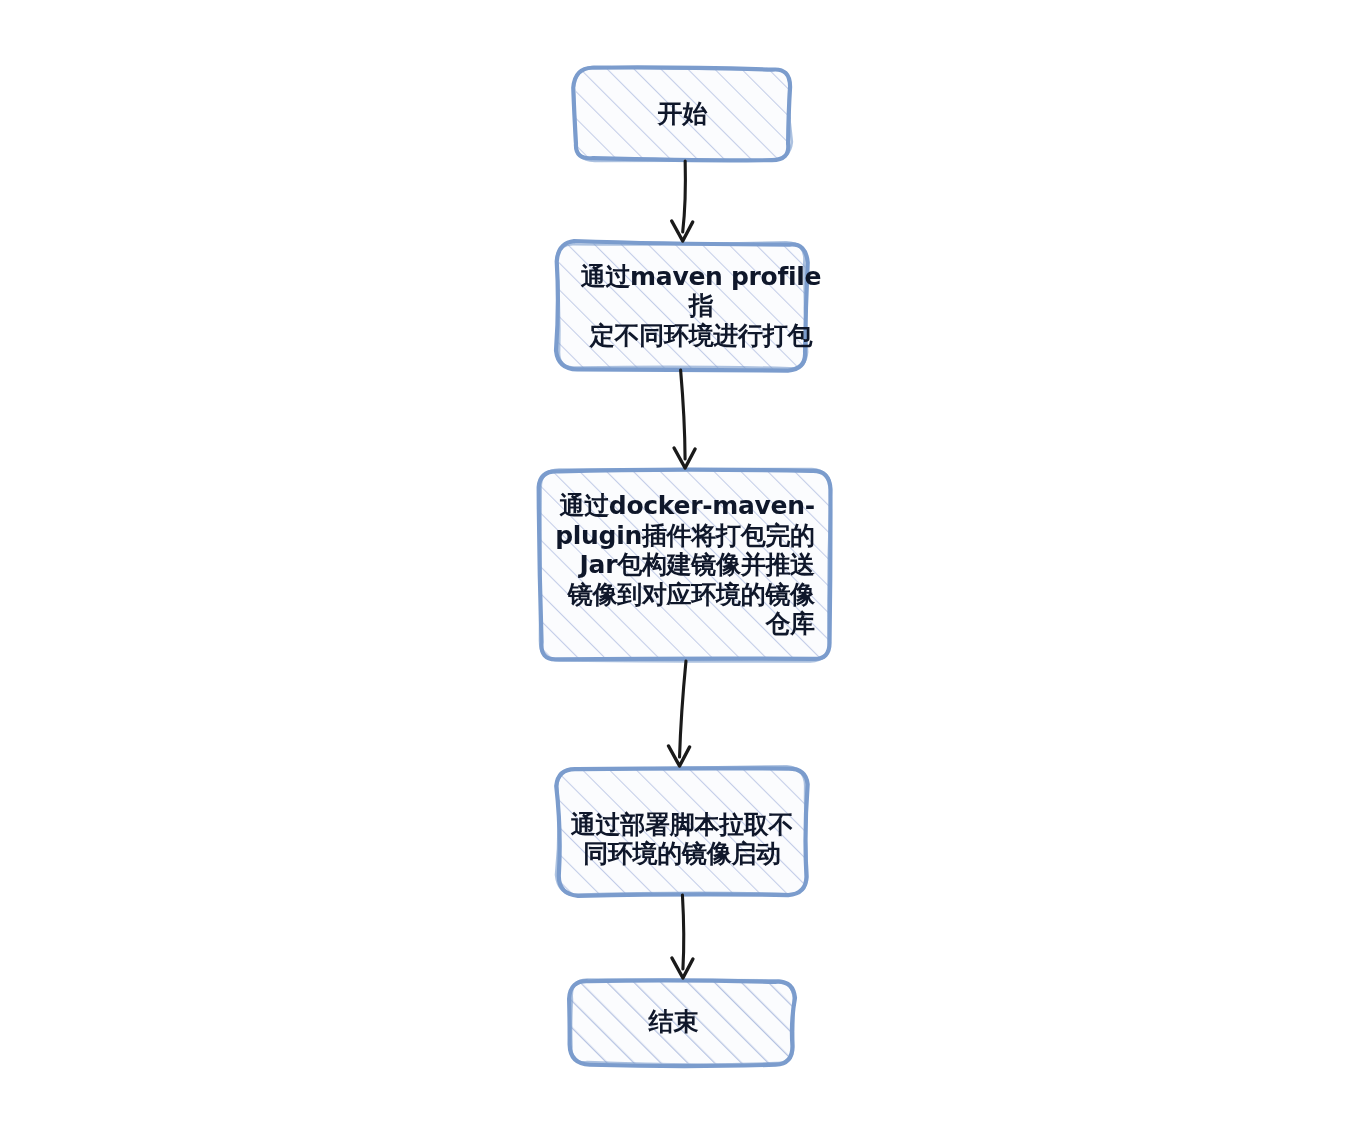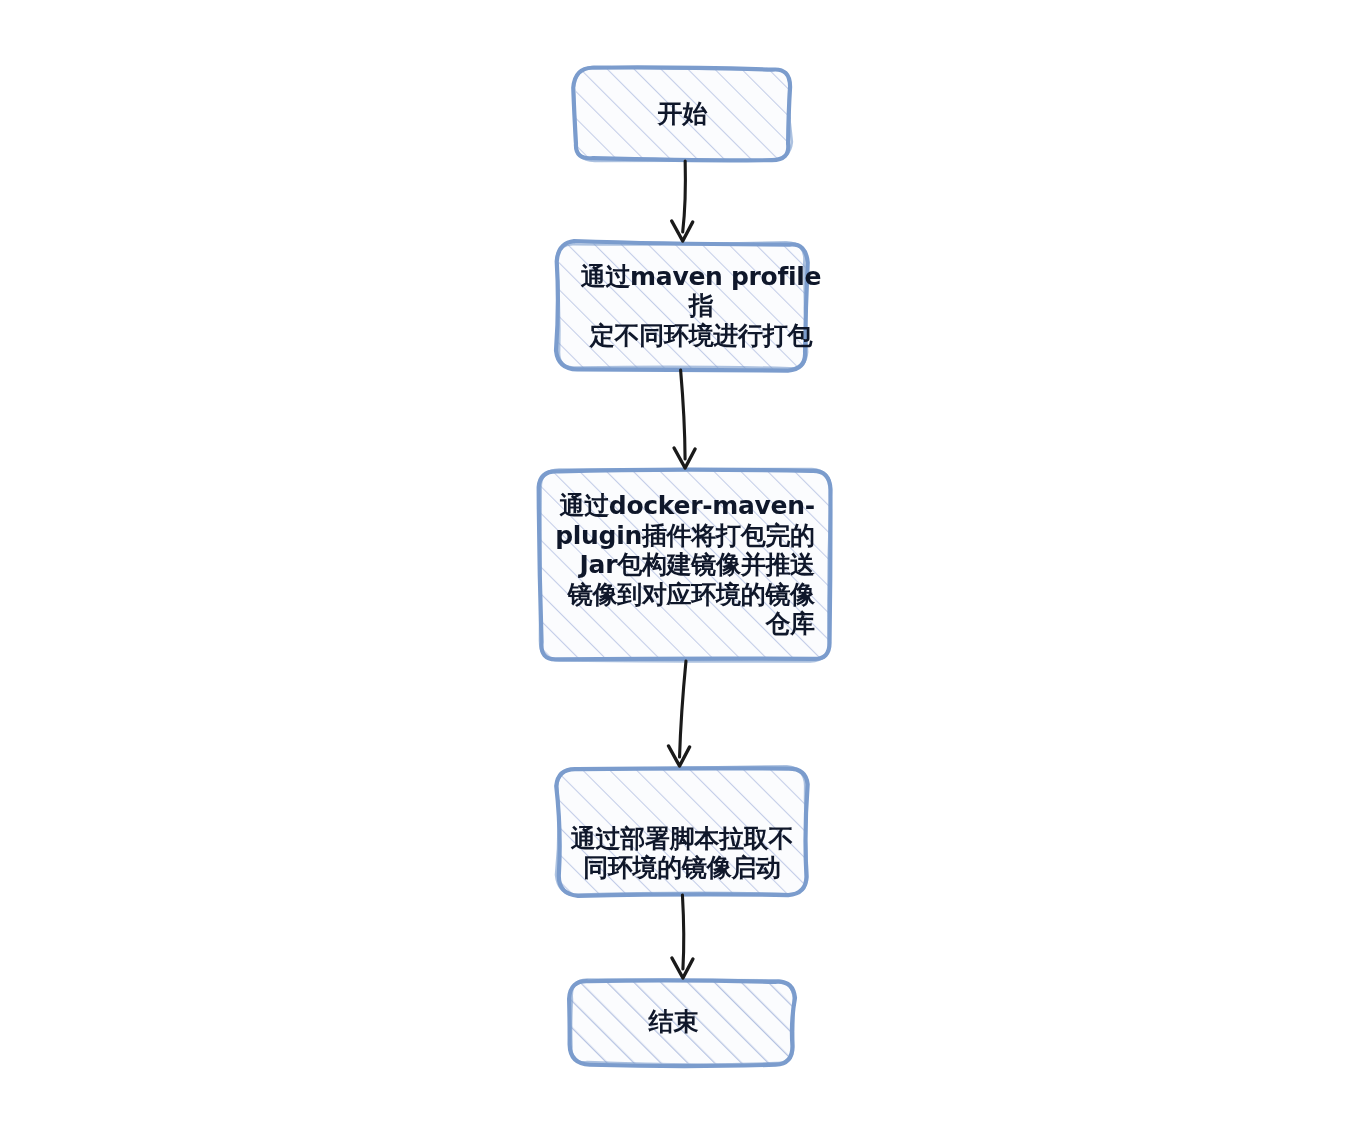--- a/index.html
+++ b/index.html
@@ -105,16 +105,16 @@
 
 <div id="labels-layer">
     <div class="node-label terminal" style="left: 575px; top: 68px; width: 215px; height: 92px;">开始</div>
     <div class="node-label process" style="left: 558px; top: 243px; width: 248px; height: 126px; margin-left: 19px;">通过maven profile指
 定不同环境进行打包</div>
     <div class="node-label process" style="left: 540px; top: 470px; width: 290px; height: 190px; text-align: right;">通过docker-maven-
 plugin插件将打包完的
 Jar包构建镜像并推送
 镜像到对应环境的镜像
 仓库</div>
-    <div class="node-label process" style="left: 558px; top: 792px; width: 248px; height: 126px; font-family: Liberation Mono, monospace;">通过部署脚本拉取不
+    <div class="node-label process" style="left: 558px; top: 776px; width: 248px; height: 126px;">通过部署脚本拉取不
 同环境的镜像启动</div>
     <div class="node-label terminal" style="left: 562px; top: 980px; width: 223px; height: 84px;">结束</div>
   </div>
 
 </body></html>

